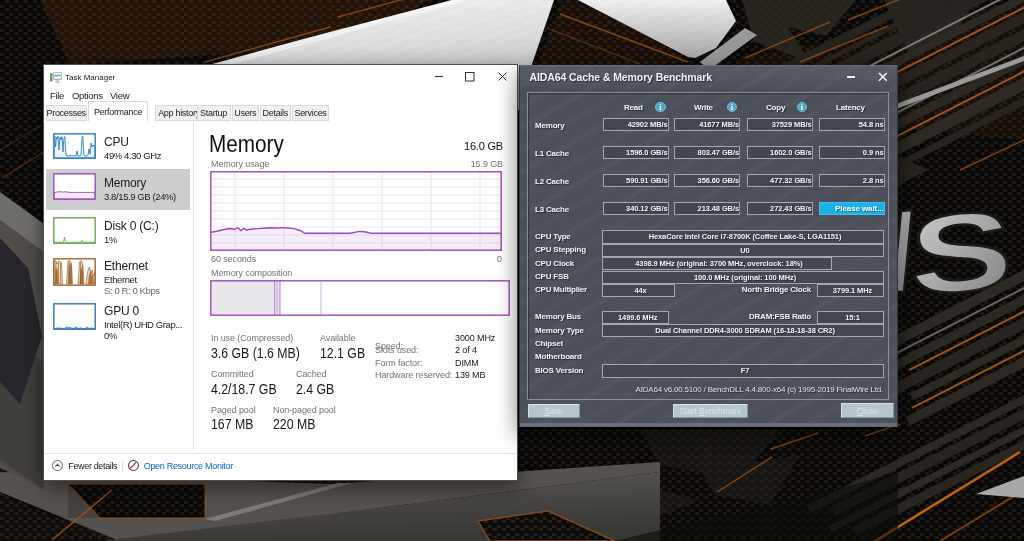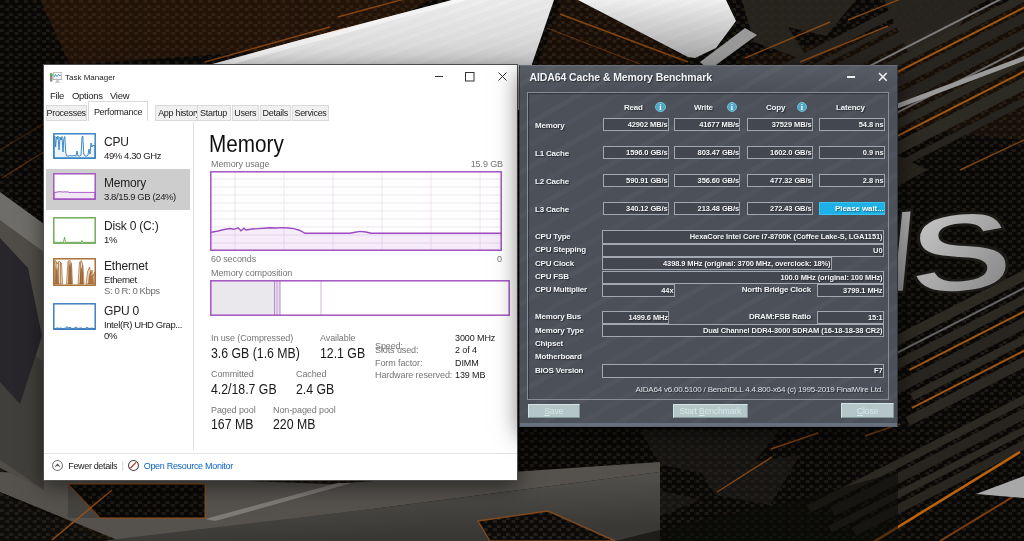--- a/index.html
+++ b/index.html
@@ -20,21 +20,21 @@
 .gval { position:absolute; font-size:15px; letter-spacing:0; color:#191919; white-space:nowrap; transform:scaleX(0.82); transform-origin:0 0; }
 .rval { position:absolute; font-size:9px; letter-spacing:-0.1px; color:#191919; white-space:nowrap; }
 
 
 #aida { position:absolute; left:519px; top:65px; width:379px; height:362px; background:#4b5059; border-top:1px solid #6a707a; border-left:1px solid #31353c; border-right:1px solid #31353c; border-bottom:1px solid #5d6672; box-shadow:0 8px 22px rgba(0,0,0,.55); }
 #aida .tex { position:absolute; left:0; top:0; width:100%; height:100%;
   background:repeating-linear-gradient(150deg, rgba(255,255,255,0) 0 14px, rgba(255,255,255,.03) 14px 19px, rgba(255,255,255,0) 19px 33px, rgba(150,165,185,.04) 33px 38px),
              linear-gradient(180deg, rgba(255,255,255,.07) 0, rgba(255,255,255,0) 24px); }
 #aida .t { position:absolute; color:#f2f4f7; font-size:8px; font-weight:bold; letter-spacing:-0.2px; white-space:nowrap; text-shadow:1px 1px 1px rgba(0,0,0,.5); }
 .vbox { position:absolute; background:#43474f; border:1px solid #a2a8b1; color:#f2f4f6; font-size:7.5px; font-weight:bold; letter-spacing:-0.1px; text-align:right; white-space:nowrap; text-shadow:1px 1px 1px rgba(0,0,0,.4); height:13px; line-height:11.5px; }
-.lbox { text-align:right; padding-left:5px; height:13.4px; }
+.lbox { text-align:center; padding-left:5px; height:13.4px; }
 .ico { position:absolute; width:10.5px; height:10.5px; border-radius:5.5px; background:#4fa6c7; border:1px solid #77bdd6; color:#fff; font-size:8px; font-weight:bold; text-align:center; line-height:9.5px; font-family:"Liberation Serif",serif; }
 .btn { position:absolute; background:#b4c6c8; border:1px solid #d4e3e5; border-right-color:#849598; border-bottom-color:#849598; color:#d9e8e4; font-size:8.5px; letter-spacing:-0.1px; text-align:center; }
 </style>
 </head>
 <body>
 <div id="screen">
 <svg id="bg" width="1024" height="541" viewBox="0 0 1024 541">
   <defs>
     <pattern id="mesh" width="9.2" height="8" patternUnits="userSpaceOnUse">
       <rect width="9.2" height="8" fill="#242019"></rect>
@@ -263,20 +263,21 @@
 
   <svg class="abs" style="left:9px;top:238px" width="43" height="27" viewBox="0 0 43 27">
     <rect x="0.8" y="0.8" width="41.4" height="25.4" fill="#fff" stroke="#3277bd" stroke-width="1.4"></rect>
     <path d="M1,25.8 3,25.8 4,24.5 5,25.4 8,25 10,25.8 13,24.8 14,23.5 15,25 17,24.3 19,25.5 22,25 23,23.8 25,25.5 28,24.8 30,25.8 33,25.2 34,24 36,25.5 39,25 41,25.8 42,25.4 L42,26 1,26 Z" fill="rgba(50,119,189,0.35)" stroke="#3277bd" stroke-width="0.8"></path>
   </svg>
   <div class="sbtxt" style="left:60px;top:239px;">GPU 0</div>
   <div class="sbsub" style="left:60px;top:254px;">Intel(R) UHD Grap...</div>
   <div class="sbsub" style="left:60px;top:265px;">0%</div>
 
   <div class="abs" style="left:165px;top:66px;font-size:23px;letter-spacing:0;color:#111;transform:scaleX(0.9);transform-origin:0 0;">Memory</div>
+  <div class="abs" style="left:259px;top:75px;width:200px;text-align:right;font-size:11px;letter-spacing:-0.2px;color:#111;">16.0 GB</div>
   <div class="glabel" style="left:167px;top:93.5px;">Memory usage</div>
   <div class="glabel" style="left:259px;top:93.5px;width:200px;text-align:right;">15.9 GB</div>
 
   <svg class="abs" style="left:166px;top:105.5px;" width="292" height="80" viewBox="0 0 292 80">
     <rect x="0" y="0" width="292" height="80" fill="#fff"></rect>
     <g stroke="#f0e3f1" stroke-width="1">
       <line x1="25" y1="0" x2="25" y2="80"></line>
           <line x1="74" y1="0" x2="74" y2="80"></line>
           <line x1="123" y1="0" x2="123" y2="80"></line>
           <line x1="172" y1="0" x2="172" y2="80"></line>

